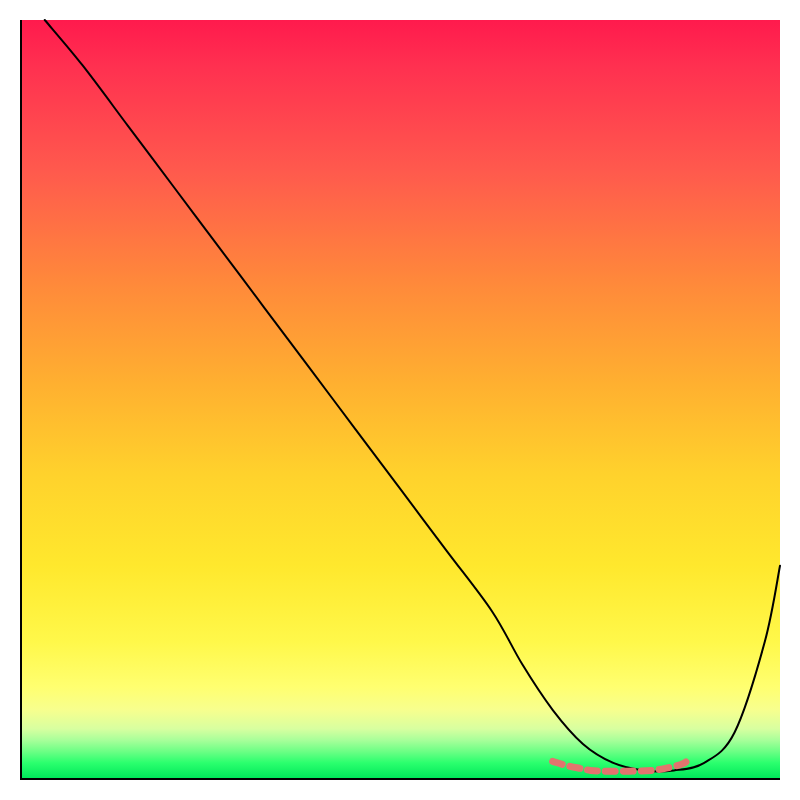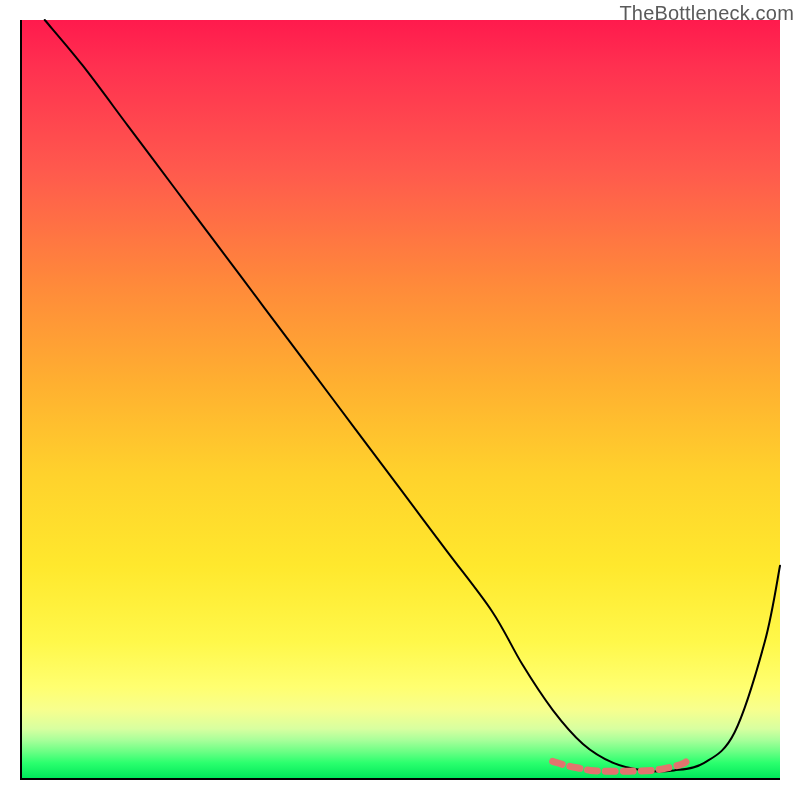--- a/index.html
+++ b/index.html
@@ -53,21 +53,20 @@
     inset: 0;
     width: 100%;
     height: 100%;
     overflow: visible;
   }
 </style>
 </head>
 <body>
 
 <div class="chart-container">
-  <div class="watermark">TheBottleneck.com</div>
   <div class="plot-area">
     <div class="gradient-bg"></div>
     <svg class="curve" viewBox="0 0 760 760" preserveAspectRatio="none">
       <path id="main-curve" fill="none" stroke="#000" stroke-width="2" stroke-linecap="round" d="M 22.8 0.0 C 29.1 7.6, 46.9 27.9, 60.8 45.6 C 74.7 63.3, 91.2 86.1, 106.4 106.4 C 121.6 126.7, 136.8 146.9, 152.0 167.2 C 167.2 187.5, 182.4 207.7, 197.6 228.0 C 212.8 248.3, 228.0 268.5, 243.2 288.8 C 258.4 309.1, 273.6 329.3, 288.8 349.6 C 304.0 369.9, 319.2 390.1, 334.4 410.4 C 349.6 430.7, 364.8 450.9, 380.0 471.2 C 395.2 491.5, 410.4 511.7, 425.6 532.0 C 440.8 552.3, 458.5 573.8, 471.2 592.8 C 483.9 611.8, 491.5 629.5, 501.6 646.0 C 511.7 662.5, 521.9 678.3, 532.0 691.6 C 542.1 704.9, 552.3 716.9, 562.4 725.8 C 572.5 734.7, 582.7 740.4, 592.8 744.8 C 602.9 749.2, 613.1 751.1, 623.2 752.4 C 633.3 753.7, 643.5 753.7, 653.6 752.4 C 663.7 751.1, 673.9 751.1, 684.0 744.8 C 694.1 738.5, 704.3 734.7, 714.4 714.4 C 724.5 694.1, 737.2 651.1, 744.8 623.2 C 752.4 595.3, 757.5 559.9, 760.0 547.2"></path>
       <path id="marker-curve" fill="none" stroke="#e2746e" stroke-width="7" stroke-linecap="round" stroke-dasharray="10 8" d="M 532.0 743.3 C 534.5 744.0, 542.1 746.6, 547.2 747.8 C 552.3 749.1, 558.6 750.1, 562.4 750.9 C 566.2 751.6, 566.2 752.0, 570.0 752.4 C 573.8 752.8, 578.9 753.0, 585.2 753.2 C 591.5 753.3, 600.4 753.3, 608.0 753.2 C 615.6 753.0, 624.5 752.9, 630.8 752.4 C 637.1 751.9, 640.9 751.1, 646.0 750.1 C 651.1 749.1, 657.4 747.7, 661.2 746.3 C 665.0 744.9, 667.5 742.5, 668.8 741.8"></path>
     </svg>
   </div>
 </div>
 
 </body></html>

